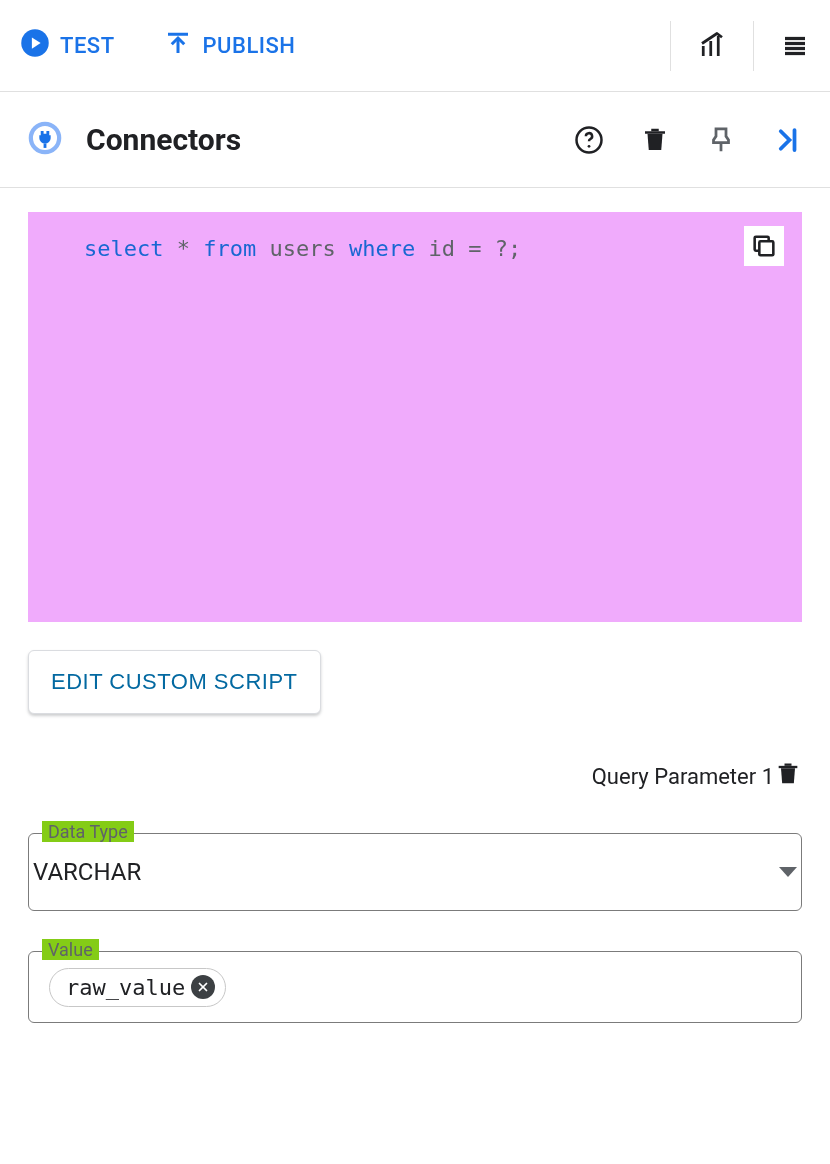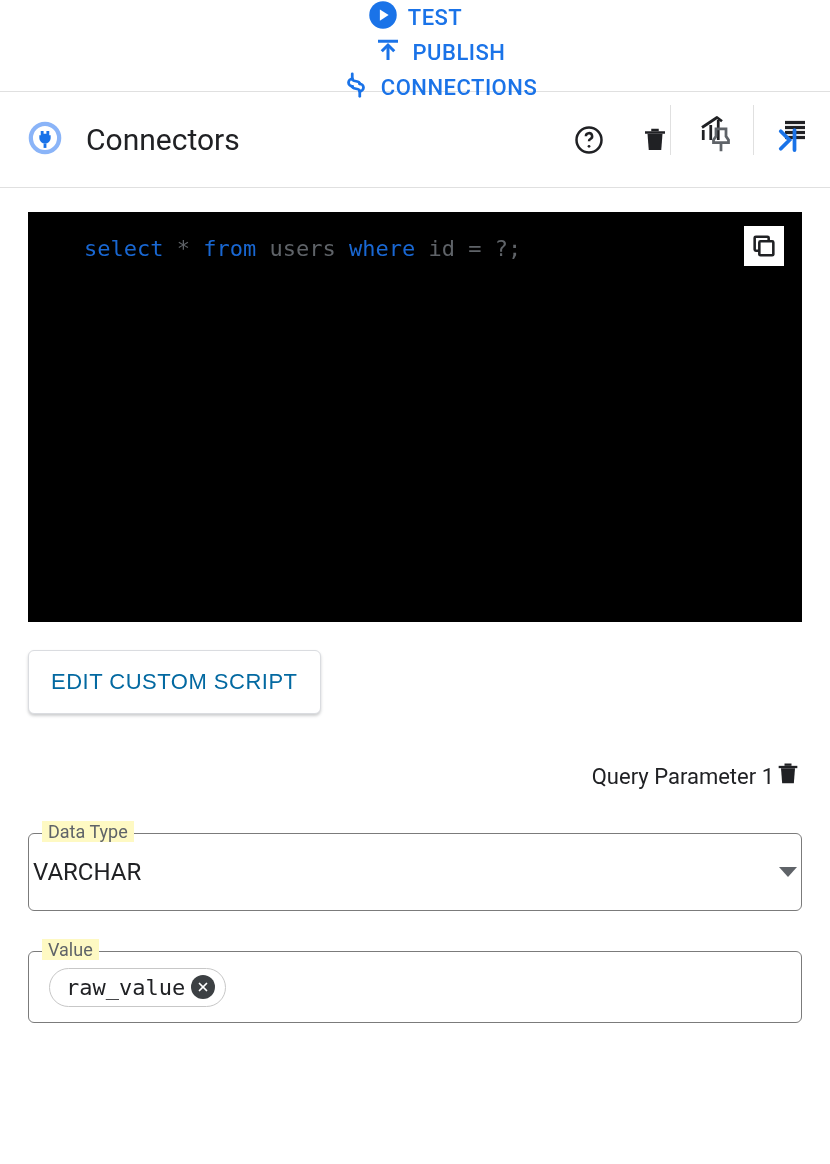--- a/index.html
+++ b/index.html
@@ -10,21 +10,20 @@
     color: #202124;
   }
 
   
   .toolbar {
     display: flex;
     align-items: center;
     height: 92px;
     padding: 0 20px;
     border-bottom: 1px solid #e0e0e0;
-    flex-direction: column;
   }
   .tb-btn {
     display: flex;
     align-items: center;
     gap: 10px;
     color: #1a73e8;
     font-size: 22px;
     font-weight: 500;
     letter-spacing: .5px;
     cursor: pointer;
@@ -44,21 +43,21 @@
   
   .section-header {
     display: flex;
     align-items: center;
     height: 96px;
     padding: 0 28px;
     border-bottom: 1px solid #e0e0e0;
   }
   .section-title {
     font-size: 30px;
-    font-weight: 400;
+    font-weight: 700;
     margin-left: 24px;
     flex: 1;
   }
   .section-actions {
     display: flex;
     align-items: center;
     gap: 36px;
   }
   .section-actions .icon-btn {
     cursor: pointer;
@@ -69,21 +68,21 @@
   .content { padding: 24px 28px; }
 
   .field-label {
     font-size: 22px;
     font-weight: 500;
     margin-bottom: 12px;
   }
 
   .code-block {
     position: relative;
-    background: #000000;
+    background: #f0abfc;
     height: 410px;
     padding: 20px 56px;
     font-family: ui-monospace, SFMono-Regular, Menlo, Consolas, monospace;
     font-size: 22px;
     line-height: 1.5;
     white-space: pre;
     color: #5f6368;
   }
   .kw { color: #1967d2; }
   .copy-btn {
@@ -133,21 +132,21 @@
     border-radius: 6px;
     padding: 24px 4px;
     display: flex;
     align-items: center;
     min-height: 72px;
   }
   .field .legend {
     position: absolute;
     top: -12px;
     left: 14px;
-    background: #fef9c3;
+    background: #84cc16;
     padding: 0 6px;
     font-size: 18px;
     color: #5f6368;
   }
   .field-value {
     font-size: 24px;
     flex: 1;
   }
   .select-caret {
     font-size: 0;
@@ -194,35 +193,20 @@
   </div>
   <div class="tb-btn">
     <span>
       <svg class="ic-md" viewBox="0 0 24 24" fill="none" stroke="#1a73e8" stroke-width="2.4">
           <line x1="4" y1="5" x2="20" y2="5"></line>
           <line x1="12" y1="20" x2="12" y2="8"></line>
           <polyline points="7,13 12,8 17,13"></polyline>
         </svg>
     </span>
     <span>PUBLISH</span>
-  </div>
-  <div class="tb-btn">
-    <span>
-      <svg class="ic-md" viewBox="0 0 24 24" fill="none" stroke="#1a73e8" stroke-width="2.2" stroke-linecap="round">
-          <path d="M9 3v4"></path>
-          <path d="M9 7a3 3 0 0 0 0 6"></path>
-          <path d="M9 13v0"></path>
-          <path d="M15 21v-4"></path>
-          <path d="M15 17a3 3 0 0 0 0-6"></path>
-          <path d="M15 11v0"></path>
-          <path d="M9 13c0 3 6 1 6 4"></path>
-          <path d="M15 11c0-3-6-1-6-4"></path>
-        </svg>
-    </span>
-    <span>CONNECTIONS</span>
   </div>
 
   <div class="tb-right">
     <div class="tb-divider"></div>
     <div class="tb-icon-btn">
       <svg class="ic-md" viewBox="0 0 24 24" fill="none" stroke="#202124" stroke-width="2.2">
           <line x1="5" y1="20" x2="5" y2="12"></line>
           <line x1="11" y1="20" x2="11" y2="8"></line>
           <line x1="17" y1="20" x2="17" y2="4"></line>
           <polyline points="4,10 10,6 16,2 20,5" stroke-linejoin="round"></polyline>

